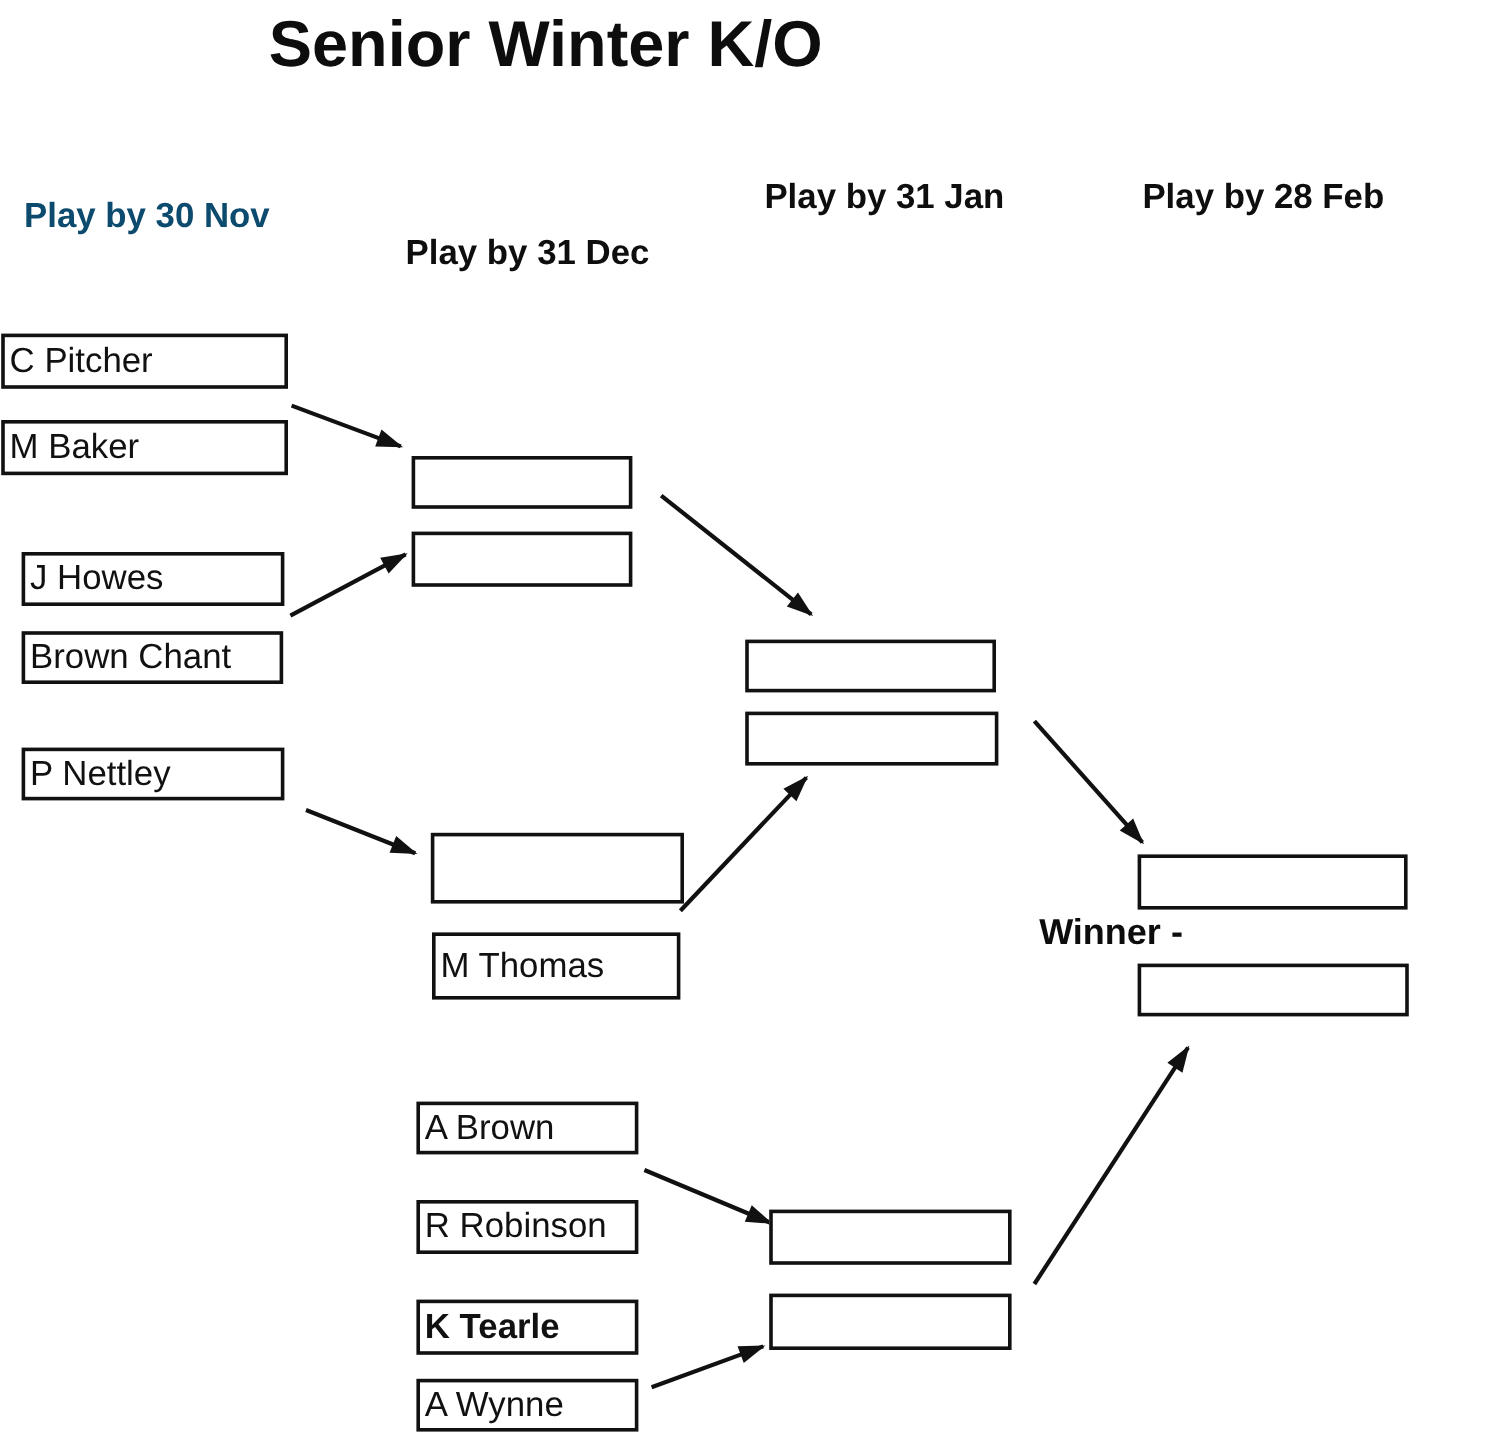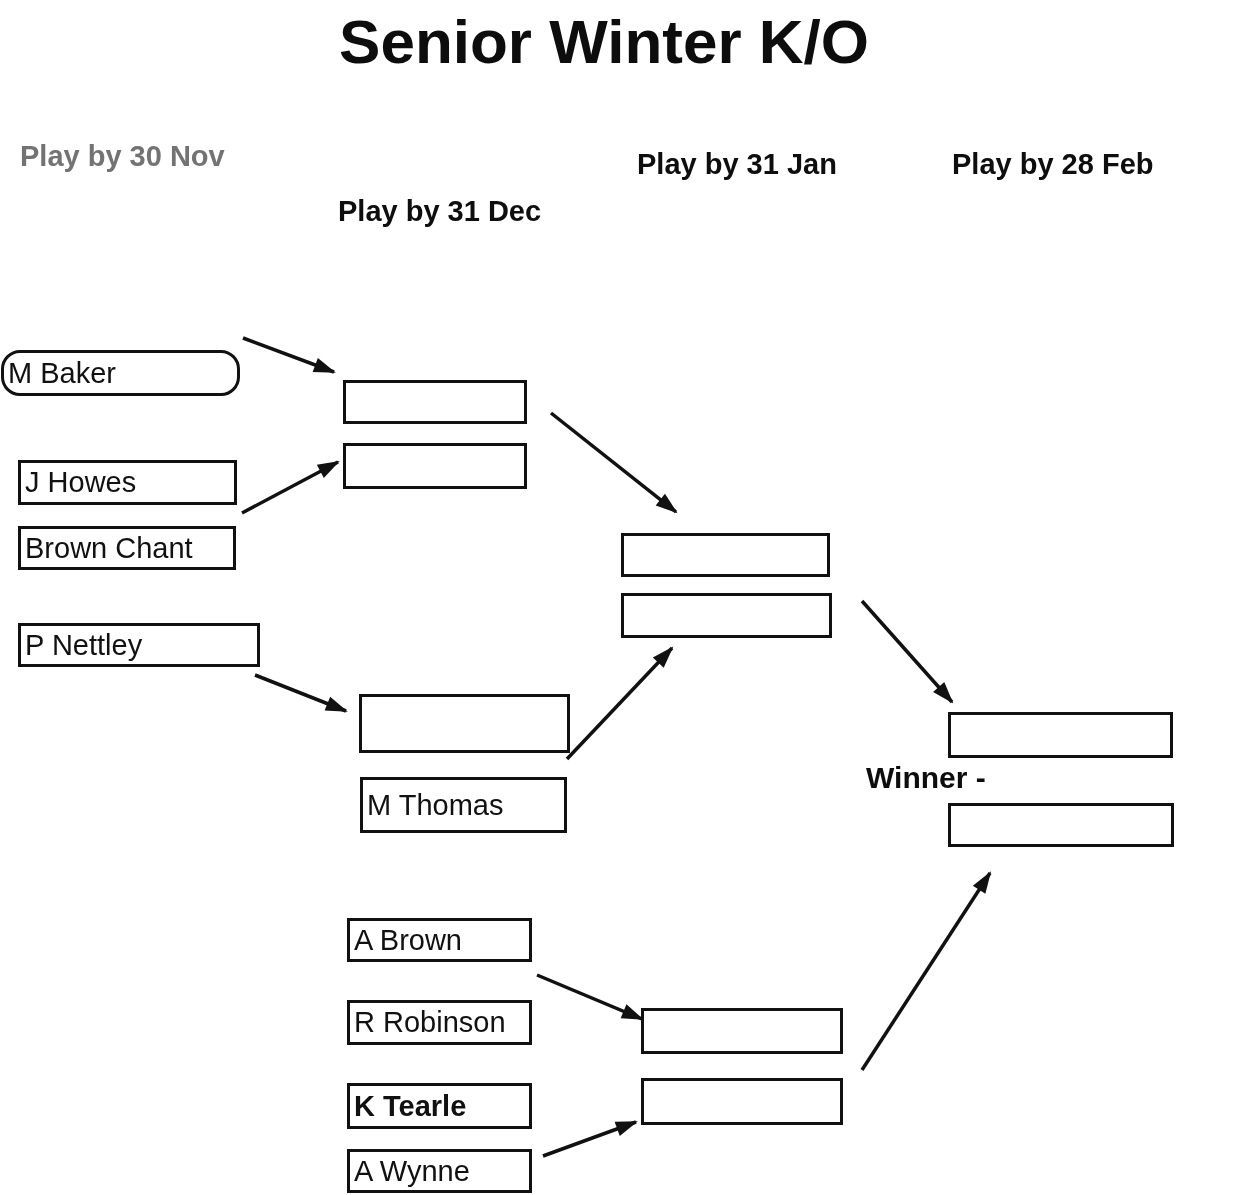--- a/index.html
+++ b/index.html
@@ -18,25 +18,25 @@
   #arrow-layer {
     position: absolute;
     left: 0;
     top: 0;
     width: 1256px;
     height: 1195px;
     pointer-events: none;
   }
   .title {
     position: absolute;
-    left: 209px;
+    left: 224px;
     top: 6px;
     width: 660px;
-    text-align: right;
-    font-size: 62px;
+    text-align: left;
+    font-size: 54px;
     font-weight: bold;
     color: #0d0d0d;
     white-space: nowrap;
   }
   .col-header {
     position: absolute;
     font-size: 29px;
     font-weight: bold;
     white-space: nowrap;
   }
@@ -80,34 +80,37 @@
       <line x1="255" y1="675" x2="346" y2="711" stroke="#111111" stroke-width="3.5" marker-end="url(#ah)"></line>
       <line x1="551" y1="413" x2="676" y2="512" stroke="#111111" stroke-width="3.5" marker-end="url(#ah)"></line>
       <line x1="567" y1="759" x2="672" y2="648" stroke="#111111" stroke-width="3.5" marker-end="url(#ah)"></line>
       <line x1="862" y1="601" x2="952" y2="702" stroke="#111111" stroke-width="3.5" marker-end="url(#ah)"></line>
       <line x1="537" y1="975" x2="642" y2="1019" stroke="#111111" stroke-width="3.5" marker-end="url(#ah)"></line>
       <line x1="543" y1="1156" x2="636" y2="1122" stroke="#111111" stroke-width="3.5" marker-end="url(#ah)"></line>
       <line x1="862" y1="1070" x2="990" y2="873" stroke="#111111" stroke-width="3.5" marker-end="url(#ah)"></line>
     </svg>
   <div class="title">Senior Winter K/O</div>
   <div class="winner-label">Winner -</div>
-<div class="col-header" style="left: 20px; top: 140px; color: #737373;">Play by 30 Nov</div>
+<div class="col-header" style="left: 20px; top: 164px; color: #0c4a6e;">Play by 30 Nov</div>
     <div class="col-header" style="left: 338px; top: 148px; color: rgb(14, 14, 14); margin-top: 47px;">Play by 31 Dec</div>
     <div class="col-header" style="left: 621px; top: 148px; color: rgb(14, 14, 14); margin-left: 16px;">Play by 31 Jan</div>
     <div class="col-header" style="left: 952px; top: 148px; color: rgb(14, 14, 14);">Play by 28 Feb</div>
-    <div class="slot" style="left: 1px; top: 350px; width: 239px; height: 46px; border-radius: 19px;">
+    <div class="slot" style="left: 1px; top: 278px; width: 239px; height: 46px;">
+      <span class="slot-label">C Pitcher</span>
+    </div>
+    <div class="slot" style="left: 1px; top: 350px; width: 239px; height: 46px;">
       <span class="slot-label">M Baker</span>
     </div>
     <div class="slot" style="left: 18px; top: 460px; width: 219px; height: 45px;">
       <span class="slot-label">J Howes</span>
     </div>
     <div class="slot" style="left: 18px; top: 526px; width: 218px; height: 44px;">
       <span class="slot-label">Brown Chant</span>
     </div>
-    <div class="slot" style="left: 18px; top: 623px; width: 242px; height: 44px;">
+    <div class="slot" style="left: 18px; top: 623px; width: 219px; height: 44px;">
       <span class="slot-label">P Nettley</span>
     </div>
     <div class="slot" style="left: 343px; top: 380px; width: 184px; height: 44px;">
       <span class="slot-label"></span>
     </div>
     <div class="slot" style="left: 343px; top: 443px; width: 184px; height: 46px;">
       <span class="slot-label"></span>
     </div>
     <div class="slot" style="left: 359px; top: 694px; width: 211px; height: 59px;">
       <span class="slot-label"></span>

